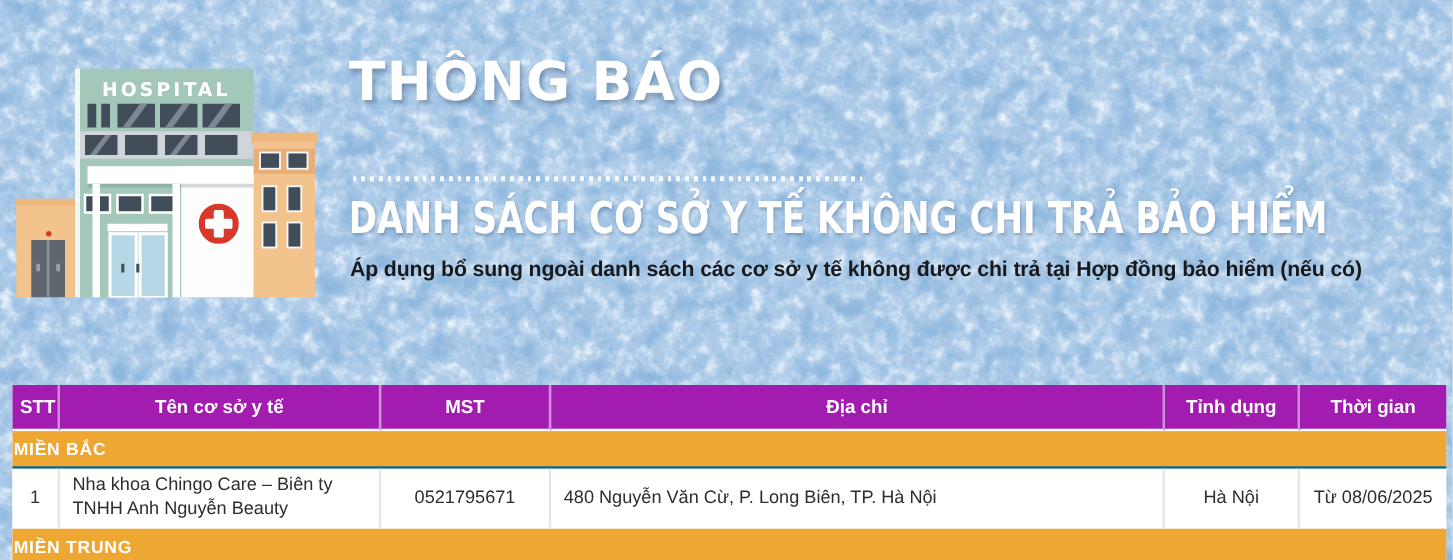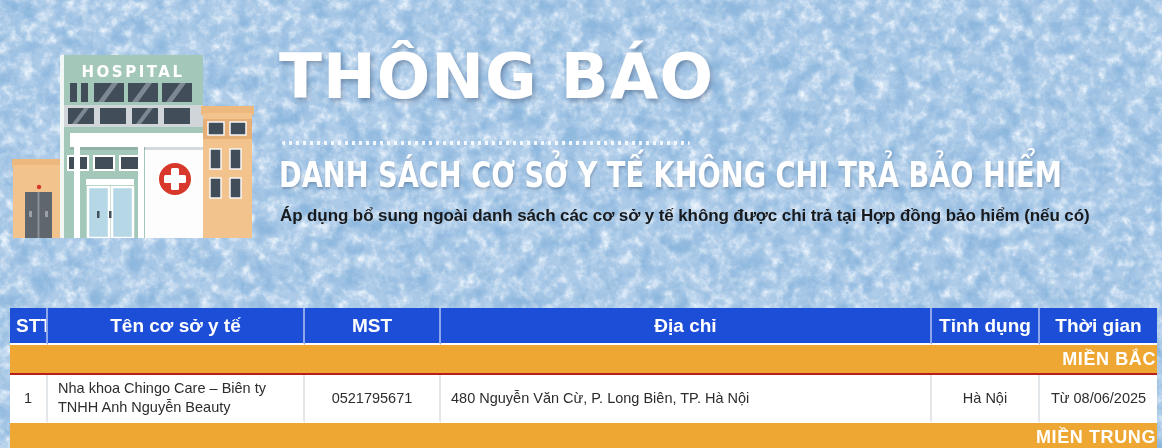--- a/index.html
+++ b/index.html
@@ -6,21 +6,21 @@
   .page{
     position:relative;width:1162px;height:448px;overflow:hidden;
     background:#aecbe8;font-family:"Liberation Sans",sans-serif;text-decoration:underline;
   }
   .bg-texture{position:absolute;left:0;top:0;width:1162px;height:448px;display:block;}
   .hospital-svg{position:absolute;left:12px;top:53px;}
 
   .main-title{
     position:absolute;left:279px;top:44px;margin:0;
     font-family:"DejaVu Sans",sans-serif;font-weight:bold;
-    font-size:63px;line-height:1.05;color:#ffffff;letter-spacing:1px;
+    font-size:43px;line-height:1.05;color:#ffffff;letter-spacing:1px;
     text-shadow:2px 3px 4px rgba(25,50,85,.35);white-space:nowrap;
   }
   .dotted-divider{
     position:absolute;left:282px;top:141px;width:408px;height:4px;
     background:repeating-linear-gradient(90deg,#f4f9ff 0 3px,rgba(0,0,0,0) 3px 7px);
     border-radius:2px;
   }
   .sub-title{
     position:absolute;left:279px;top:157px;margin:0;
     font-family:"DejaVu Sans",sans-serif;font-weight:bold;
@@ -33,30 +33,30 @@
     font-size:17px;font-weight:bold;color:#17191c;
     letter-spacing:-.1px;white-space:nowrap;
   }
 
   .facility-table{
     position:absolute;left:10px;top:308px;width:1147px;
     border-collapse:separate;border-spacing:0;table-layout:fixed;
     background:#ffffff;
   }
   .facility-table th{
-    background:#1d4ed8;color:#ffffff;font-size:19px;font-weight:bold;
+    background:#a21caf;color:#ffffff;font-size:15px;font-weight:bold;
     height:31px;padding:2px 6px;text-align:center;
     border-right:2px solid rgba(255,255,255,.5);border-bottom:2px solid #ffffff;
     overflow:hidden;
   }
   .facility-table th:last-child{border-right:none;}
   .section-row td{
-    background:#efa733;color:#ffffff;font-weight:bold;font-size:18px;
-    text-align:right;height:26px;letter-spacing:.6px;
-    border-bottom:2px solid #b91c1c;
+    background:#efa733;color:#ffffff;font-weight:bold;font-size:14px;
+    text-align:left;height:26px;letter-spacing:.6px;
+    border-bottom:2px solid #0369a1;
   }
   .data-row td{
     background:#ffffff;color:#2d2d2d;font-size:14.5px;
     height:38px;padding:4px 10px;line-height:1.3;vertical-align:middle;
     border-right:2px solid #e3e7ea;border-bottom:2px solid #ffffff;
     overflow:hidden;
   }
   .data-row td:last-child{border-right:none;text-align:center;}
   .ac{text-align:center;} .al{text-align:left;}
 </style>

